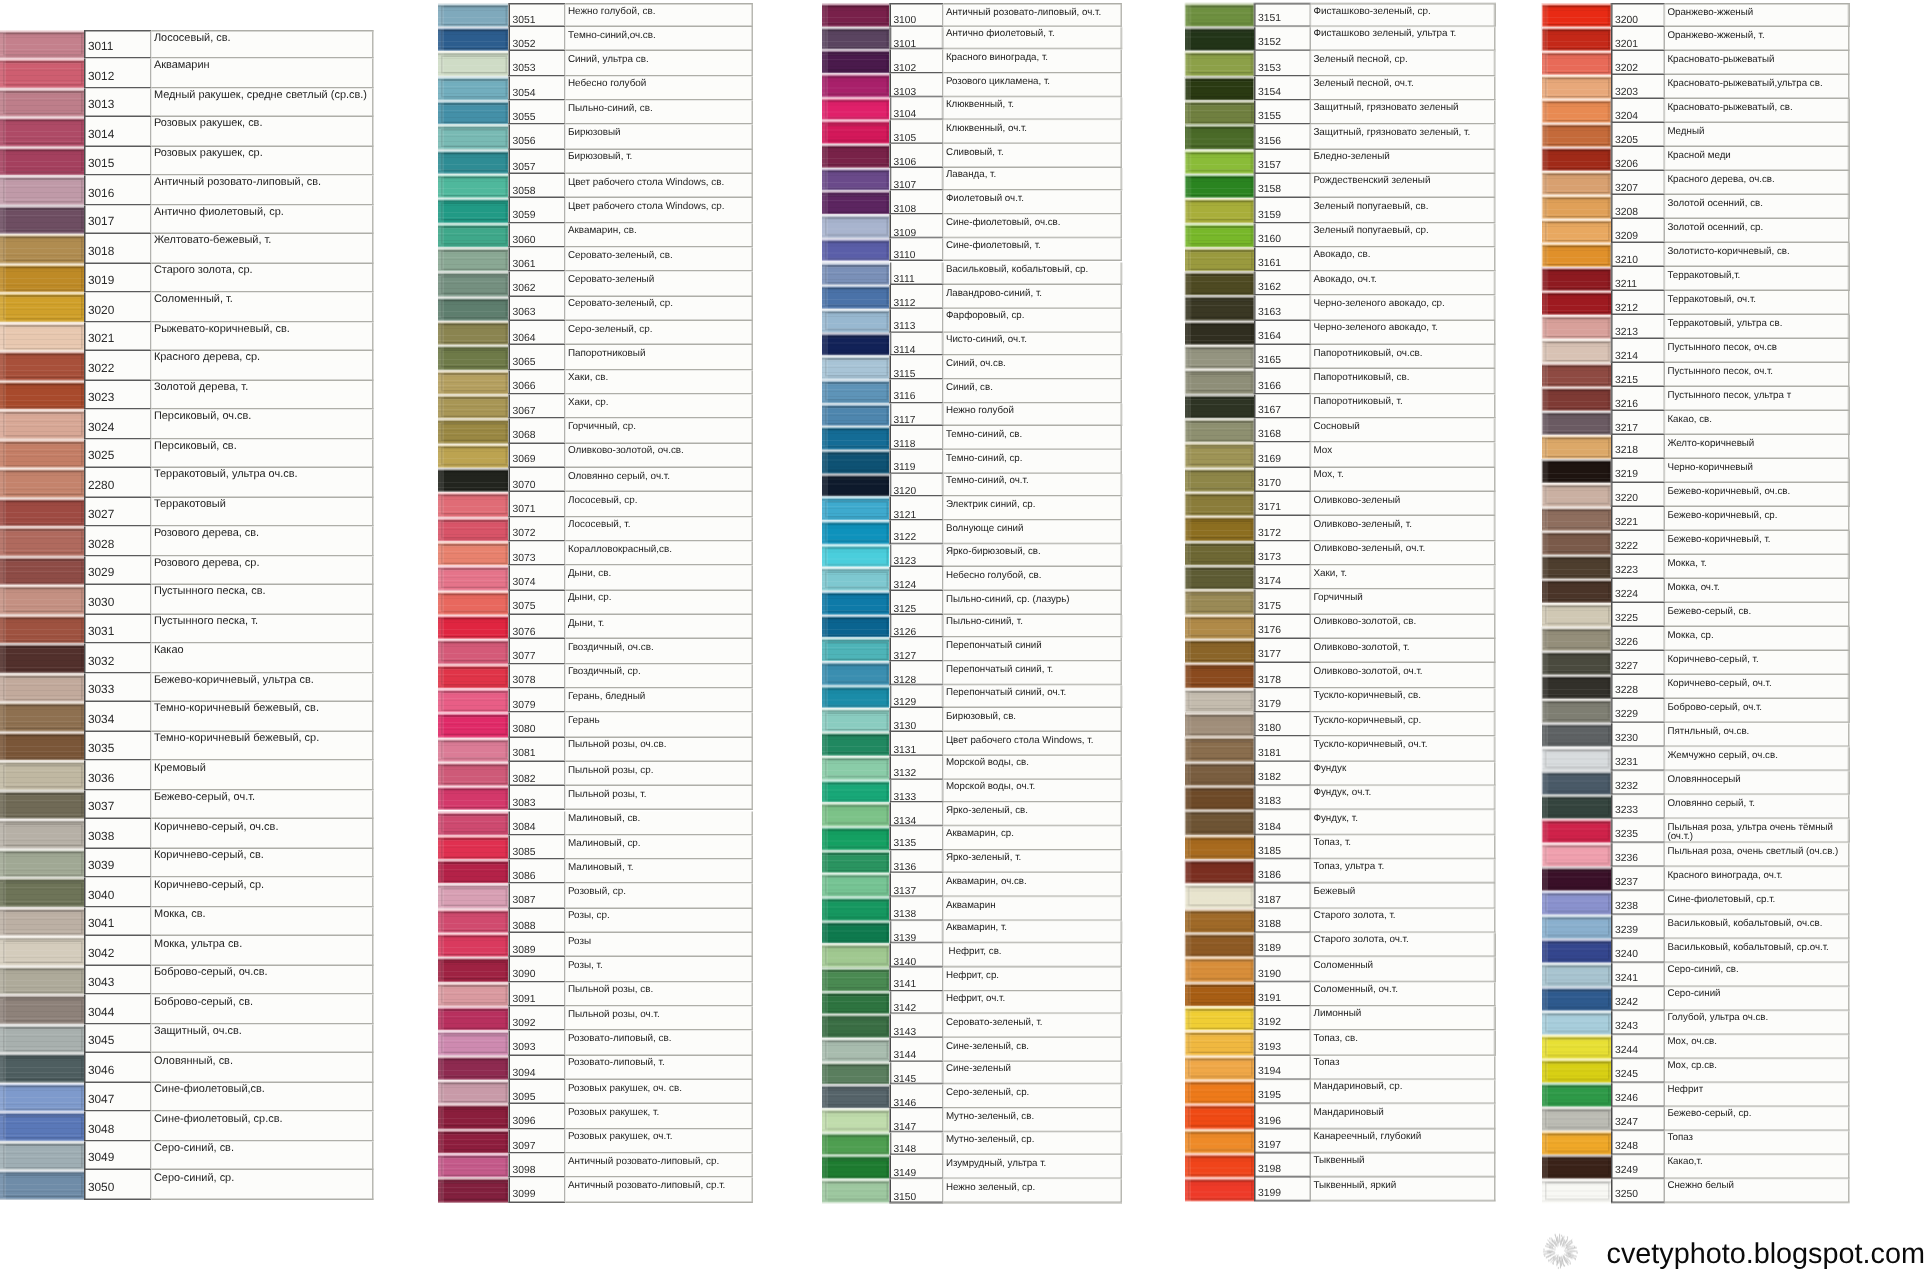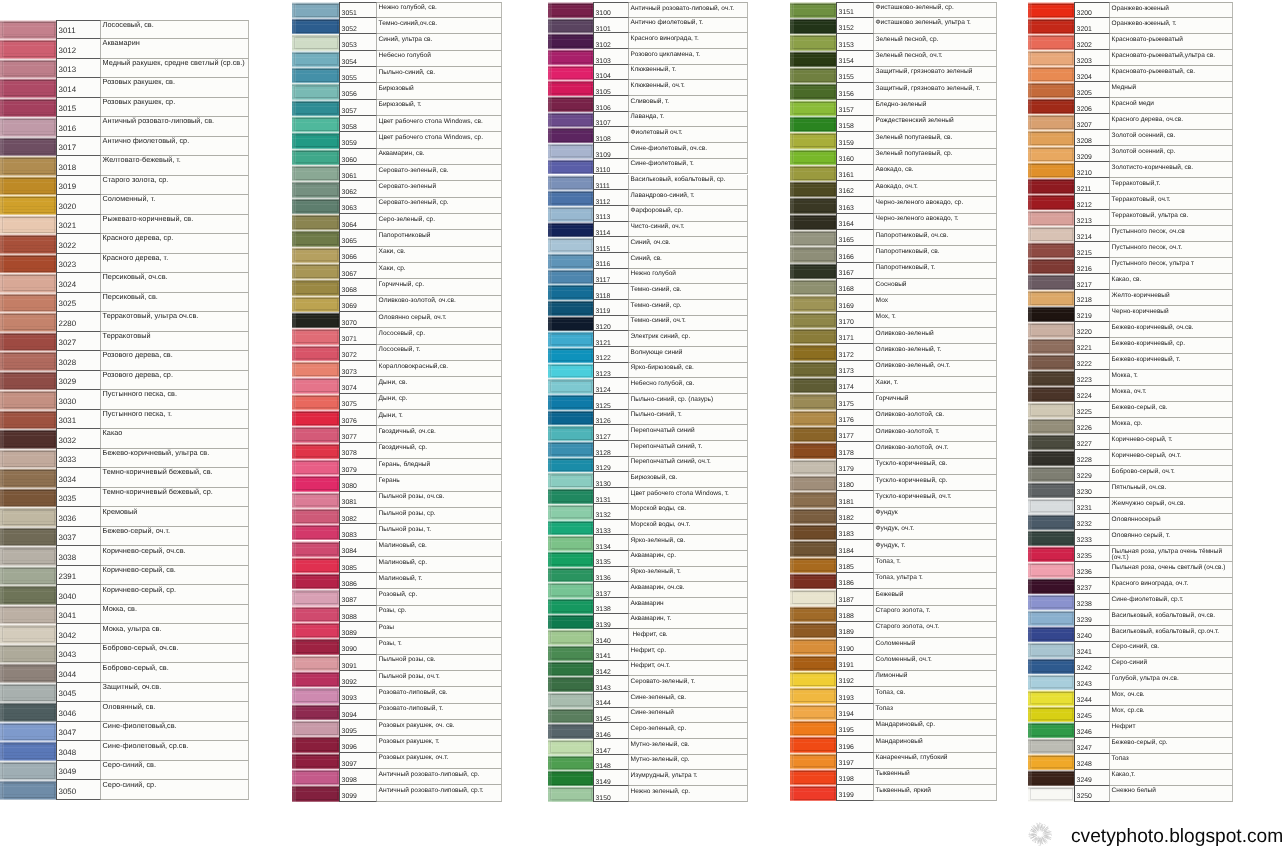--- a/index.html
+++ b/index.html
@@ -233,21 +233,21 @@
           <div class="swf" style="background: rgb(168, 74, 44);"></div>
           <div class="swt"></div>
           <div class="swb"></div>
           <div class="swg"></div>
           <div class="swl"></div>
         </div>
 <div class="code" style="left:56px;width:45px;height:19.512px">
           <span>3023</span>
         </div>
 <div class="nm" style="left:101px;width:148px;height:19.512px">
-          <span>Красного дерева, т.</span>
+          <span>Золотой дерева, т.</span>
         </div>
 </div>
 <div class="row" style="top:273.171px;height:19.512px;width:249px">
 <div class="sw" style="width:56px;height:19.512px">
           <div class="swf" style="background: rgb(216, 168, 150);"></div>
           <div class="swt"></div>
           <div class="swb"></div>
           <div class="swg"></div>
           <div class="swl"></div>
         </div>
@@ -470,21 +470,21 @@
 </div>
 <div class="row" style="top:565.854px;height:19.512px;width:249px">
 <div class="sw" style="width:56px;height:19.512px">
           <div class="swf" style="background: rgb(160, 168, 148);"></div>
           <div class="swt"></div>
           <div class="swb"></div>
           <div class="swg"></div>
           <div class="swl"></div>
         </div>
 <div class="code" style="left:56px;width:45px;height:19.512px">
-          <span>2391</span>
+          <span>3039</span>
         </div>
 <div class="nm" style="left:101px;width:148px;height:19.512px">
           <span>Коричнево-серый, св.</span>
         </div>
 </div>
 <div class="row" style="top:585.366px;height:19.512px;width:249px">
 <div class="sw" style="width:56px;height:19.512px">
           <div class="swf" style="background: rgb(110, 116, 88);"></div>
           <div class="swt"></div>
           <div class="swb"></div>

